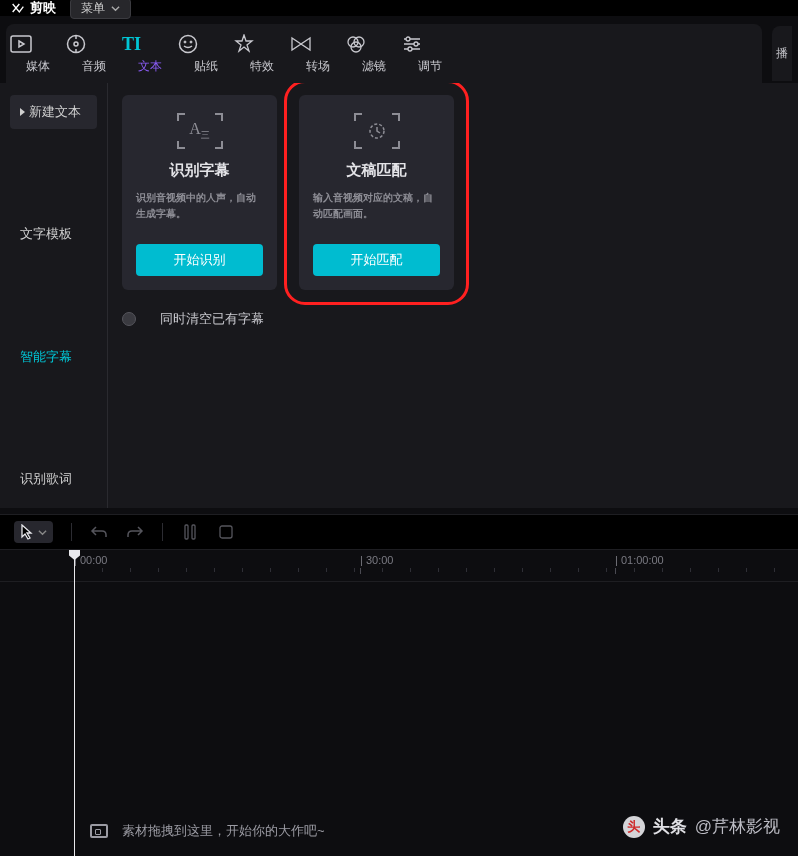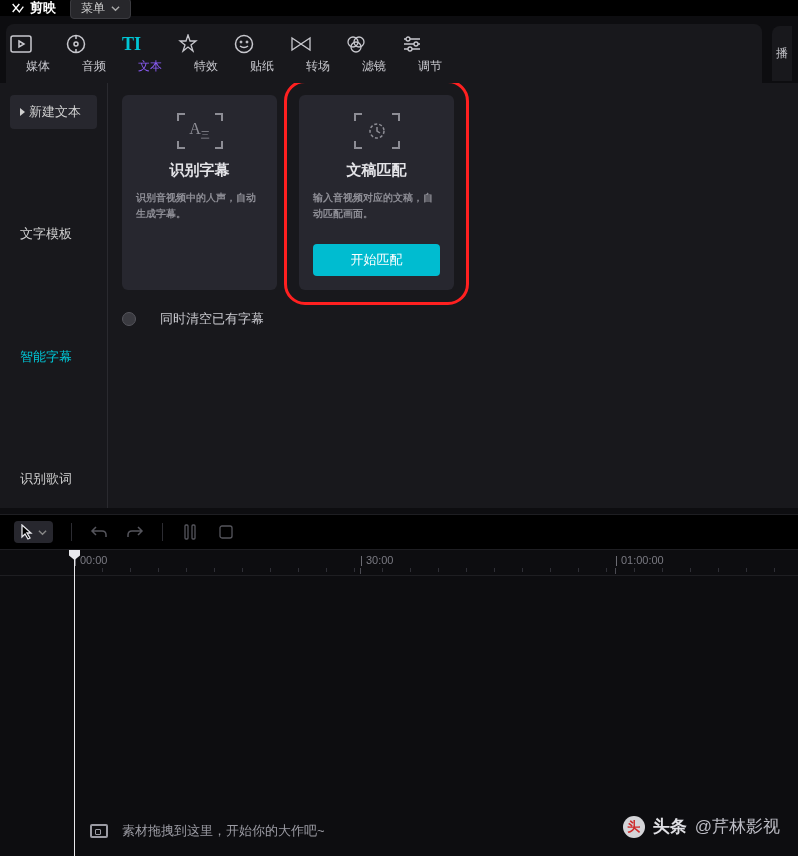--- a/index.html
+++ b/index.html
@@ -58,21 +58,21 @@
 .tl-toolbar { height:36px; background:#000; display:flex; align-items:center; padding:0 14px; gap:18px; border-top:1px solid #1e1e22; border-bottom:1px solid #1e1e22; margin-top:6px;}
 .tl-tool { width:18px; height:18px; display:flex; align-items:center; justify-content:center; cursor:pointer;}
 .tl-tool svg { stroke:#c8c8ce; fill:none; }
 .tl-tool.dim svg { stroke:#55555c; }
 .tl-sep { width:1px; height:18px; background:#2c2c32; }
 .tl-cursor-wrap { display:flex; align-items:center; background:#27272e; border-radius:4px; padding:3px 6px; gap:4px;}
 .tl-cursor-wrap svg:first-child { stroke:#e8e8ec; }
 
 
 .timeline { position:relative; height:340px; background:#0d0d10; }
-.ruler { position:relative; height:26px; border-bottom:1px solid #1e1e22; }
+.ruler { position:relative; height:32px; border-bottom:1px solid #1e1e22; }
 .tick { position:absolute; top:4px; font-size:11px; color:#7a7a82; }
 .tick.major::before { content:""; position:absolute; left:0; top:14px; width:1px; height:6px; background:#4a4a52;}
 .minor-ticks { position:absolute; top:18px; left:0; right:0; height:6px; }
 .minor-ticks span { position:absolute; width:1px; height:4px; background:#2f2f36; top:0; }
 .playhead { position:absolute; left:74px; top:0; width:1px; height:100%; background:#e8e8ec; }
 .playhead::before { content:""; position:absolute; top:0; left:-5px; width:11px; height:10px; background:#e8e8ec; clip-path:polygon(0 0,100% 0,100% 55%,50% 100%,0 55%); }
 
 .drop-hint { position:absolute; left:90px; top:272px; display:flex; align-items:center; gap:14px; color:#9b9ba3; font-size:13px;}
 .drop-hint .box-icon { width:18px; height:14px; border:2px solid #9b9ba3; border-radius:2px; position:relative;}
 .drop-hint .box-icon::after { content:""; position:absolute; left:3px; top:3px; width:4px; height:4px; border:1px solid #9b9ba3; border-radius:1px;}
@@ -122,35 +122,35 @@
     </div>
     <div class="tab-item active">
       <div class="tab-icon">
           <span class="tab-txt">TI</span>
         </div>
       <div class="tab-label">文本</div>
     </div>
     <div class="tab-item">
       <div class="tab-icon">
           <svg width="20" height="20" viewBox="0 0 20 20">
-            <path d="M10 1 L12 7 L18 7 L13 11 L15 17 L10 13 L5 17 L7 11 L2 7 L8 7 Z" stroke-width="1.3"></path>
-          </svg>
-        </div>
-      <div class="tab-label">特效</div>
-    </div>
-    <div class="tab-item">
-      <div class="tab-icon">
-          <svg width="20" height="20" viewBox="0 0 20 20">
             <circle cx="10" cy="10" r="8.5" stroke-width="1.5"></circle>
             <circle cx="7" cy="8" r="1" fill="#c8c8ce"></circle>
             <circle cx="13" cy="8" r="1" fill="#c8c8ce"></circle>
             <path d="M6 12 Q10 15 14 12" stroke-width="1.5"></path>
           </svg>
         </div>
       <div class="tab-label">贴纸</div>
+    </div>
+    <div class="tab-item">
+      <div class="tab-icon">
+          <svg width="20" height="20" viewBox="0 0 20 20">
+            <path d="M10 1 L12 7 L18 7 L13 11 L15 17 L10 13 L5 17 L7 11 L2 7 L8 7 Z" stroke-width="1.3"></path>
+          </svg>
+        </div>
+      <div class="tab-label">特效</div>
     </div>
     <div class="tab-item">
       <div class="tab-icon">
           <svg width="22" height="16" viewBox="0 0 22 16">
             <path d="M2 2 L11 8 L2 14 Z M20 2 L11 8 L20 14 Z" stroke-width="1.3"></path>
           </svg>
         </div>
       <div class="tab-label">转场</div>
     </div>
     <div class="tab-item">
@@ -207,20 +207,21 @@
               <span class="tr"></span>
               <span class="bl"></span>
               <span class="br"></span>
             </div>
           <div class="inner">
               <span class="a">A<sub>三</sub></span>
             </div>
         </div>
         <div class="card-title">识别字幕</div>
         <div class="card-desc">识别音视频中的人声，自动生成字幕。</div>
+        <button class="card-btn">开始识别</button>
       </div>
 
       <div class="card highlight-box">
         <div class="card-icon">
           <div class="corners">
               <span class="tl"></span>
               <span class="tr"></span>
               <span class="bl"></span>
               <span class="br"></span>
             </div>

